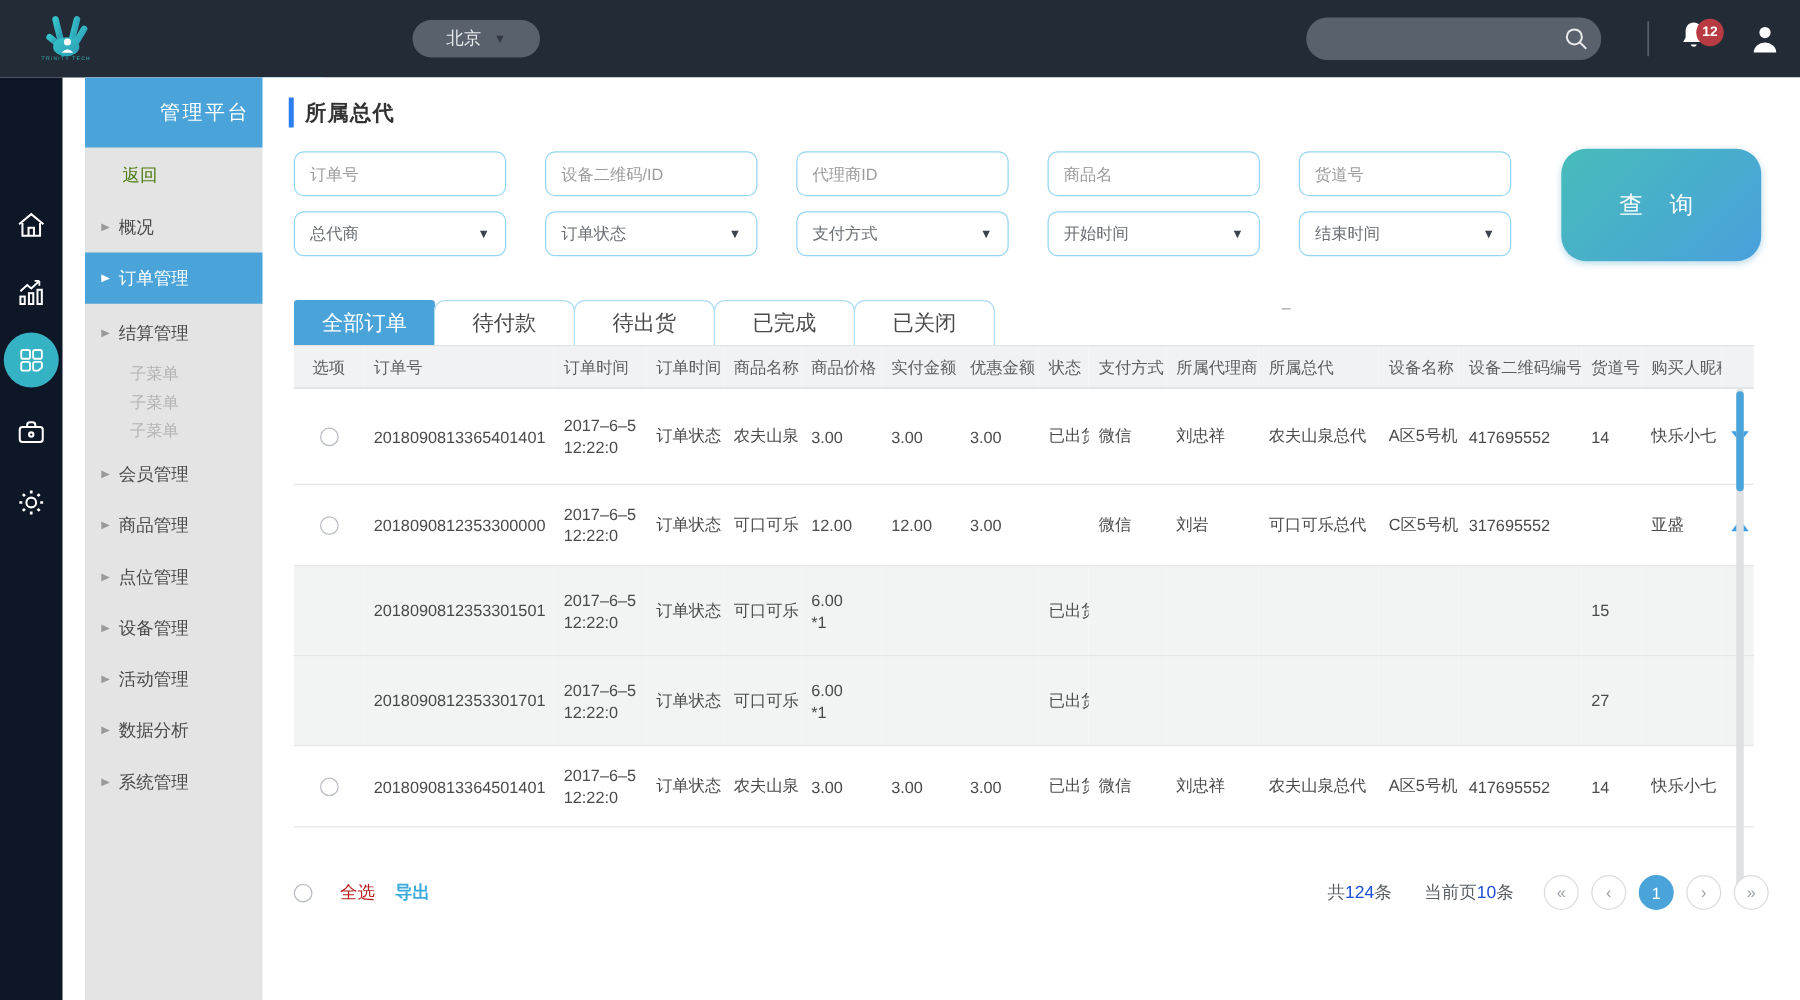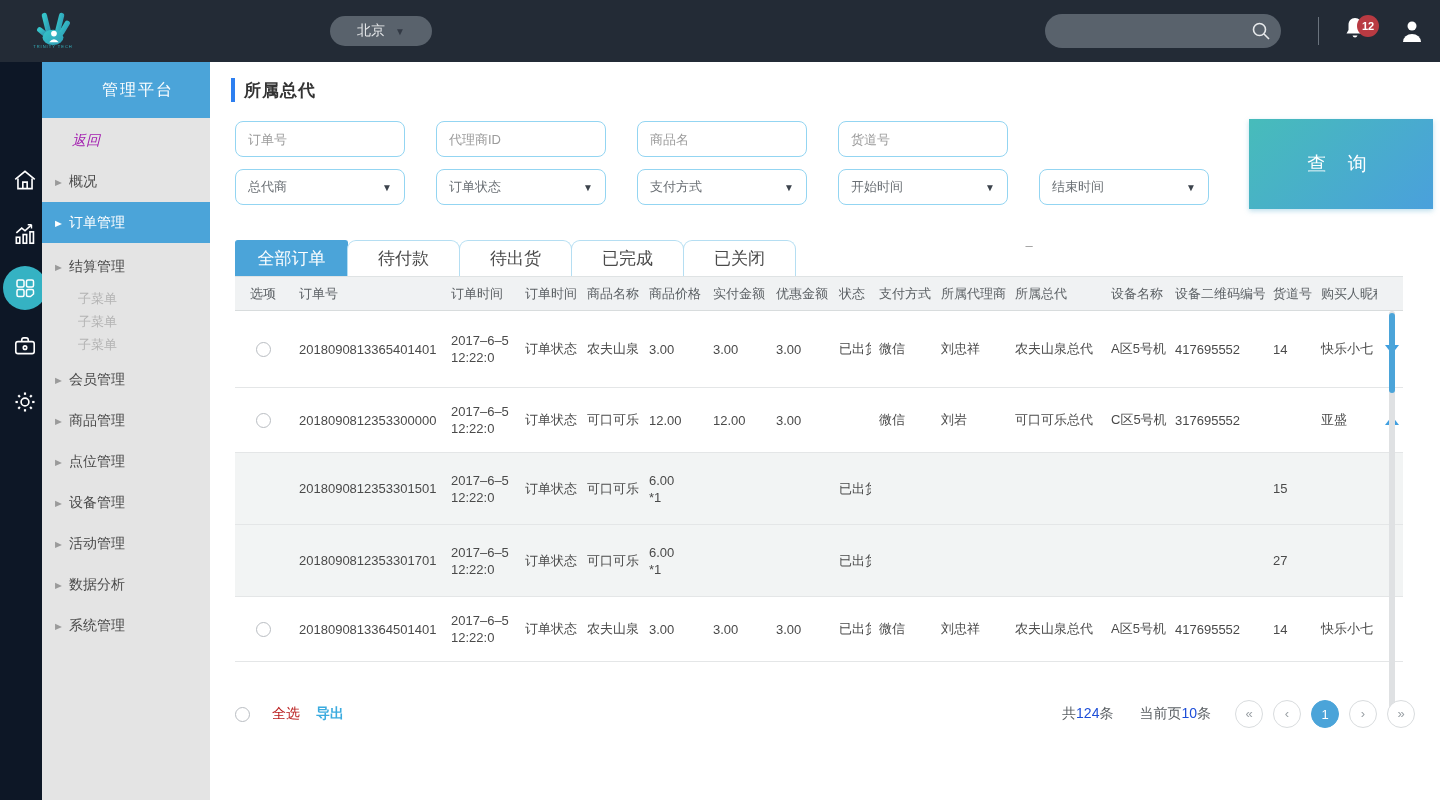--- a/index.html
+++ b/index.html
@@ -27,24 +27,24 @@
   .avatar { position:absolute; left:1399px; top:18px; width:26px; height:26px; cursor:pointer; }
 
   
   .rail { position:absolute; left:0; top:62px; width:50px; height:738px; background:#0d1726; }
   .rail-item { width:50px; height:48px; display:flex; align-items:center; justify-content:center; cursor:pointer; }
   .ri-home { margin-top:94px; } .ri-chart { margin-top:6px; } .ri-orders { margin-top:6px; }
   .ri-brief { margin-top:10px; } .ri-gear { margin-top:8px; }
   .rail-active-circle { width:44px; height:44px; border-radius:50%; background:#35b2c3; display:flex; align-items:center; justify-content:center; }
 
   
-  .panel { position:absolute; left:42px; top:62px; width:192px; height:738px; background:#e4e4e4; }
+  .panel { position:absolute; left:68px; top:62px; width:192px; height:738px; background:#e4e4e4; }
   .panel-title { height:56px; background:#4ba4d9; color:#ffffff; font-size:16px; letter-spacing:2px;
     display:flex; align-items:center; justify-content:center; }
-  .back-item { height:40px; margin-top:3px; display:flex; align-items:center; padding-left:30px; font-size:14px; color:#a21caf; cursor:pointer;font-style:italic; }
+  .back-item { height:40px; margin-top:3px; display:flex; align-items:center; padding-left:30px; font-size:14px; color:#4d7c0f; cursor:pointer; }
   .menu-item { height:41px; display:flex; align-items:center; padding-left:13px; font-size:14px; color:#4a4a4a; cursor:pointer; }
   .menu-item .tri { font-size:9px; color:#9a9a9a; margin-right:7px; transform:scaleY(0.9); }
   .menu-item.active { background:#4ba4d9; color:#ffffff; }
   .menu-item.active .tri { color:#ffffff; }
   .sub-item { height:23px; display:flex; align-items:center; padding-left:36px; font-size:13px; color:#b3b3b3; cursor:pointer; }
   .sub-gap { height:3px; }
 
   
   .main { position:absolute; left:210px; top:62px; width:1230px; height:738px; background:#ffffff; }
   .page-title-wrap { position:absolute; left:21px; top:16px; display:flex; align-items:center; }
@@ -54,21 +54,21 @@
   .filters { position:absolute; left:25px; top:59px; width:1205px; }
   .frow { display:flex; gap:31px; }
   .frow2 { margin-top:12px; }
   .f-input, .f-select { width:170px; height:36px; border:1px solid #93d5f2; border-radius:8px; background:#fff;
     font-size:13px; color:#4a4a4a; }
   .f-input { padding:0 12px; outline:none; }
   .f-input::placeholder { color:#9b9b9b; }
   .f-select { display:flex; align-items:center; justify-content:space-between; padding:0 12px; color:#6a6f74; cursor:pointer; position:relative; }
   .f-select .caret { font-size:10px; color:#3c434c; }
   .range-dash { position:absolute; left:783px; top:117px; width:22px; text-align:center; font-size:13px; color:#9b9b9b; }
-  .search-btn { position:absolute; left:1014px; top:-2px; width:184px; height:90px; border:none; border-radius:0;
+  .search-btn { position:absolute; left:1014px; top:-2px; width:160px; height:90px; border:none; border-radius:20px;
     background:linear-gradient(135deg,#47bcba 0%,#4aa0dc 100%); color:#fff; font-size:19px; letter-spacing:8px;
     cursor:pointer; box-shadow:0 2px 5px rgba(70,160,200,.35); }
 
   
   .tabs { position:absolute; left:25px; top:178px; display:flex; }
   .tab { width:113px; height:36px; display:flex; align-items:center; justify-content:center; font-size:17px; color:#4a4a4a;
     background:#ffffff; border:1px solid #b5def2; border-bottom:none; border-radius:9px 9px 0 0; margin-left:-1px; cursor:pointer; }
   .tab.active { background:#4ba4d9; color:#ffffff; border-color:#4ba4d9; border-radius:3px 3px 0 0; margin-left:0; }
 
   
@@ -275,20 +275,21 @@
 
 <div class="main">
   <div class="page-title-wrap">
     <div class="title-bar"></div>
     <div class="page-title">所属总代</div>
   </div>
 
   <div class="filters">
     <div class="frow">
       <input class="f-input" placeholder="订单号" style="">
+      <input class="f-input" placeholder="设备二维码/ID" style="">
       <input class="f-input" placeholder="代理商ID" style="">
       <input class="f-input" placeholder="商品名" style="">
       <input class="f-input" placeholder="货道号" style="">
     </div>
     <div class="frow frow2">
       <div class="f-select">
         <span>总代商</span>
         <span class="caret">▼</span>
       </div>
       <div class="f-select">

